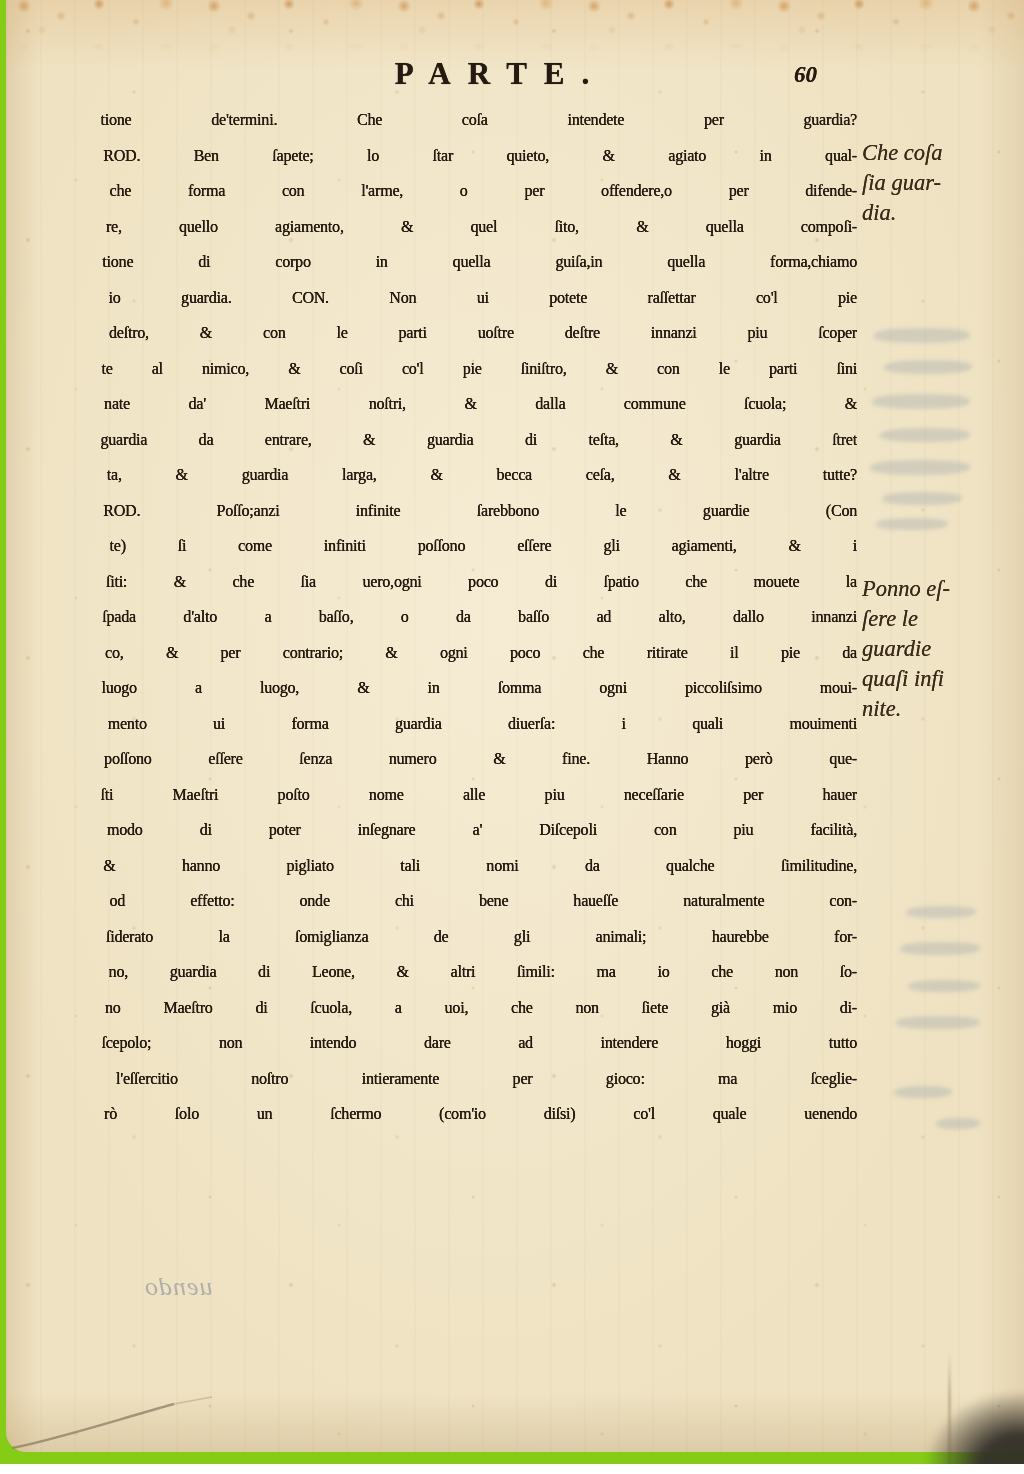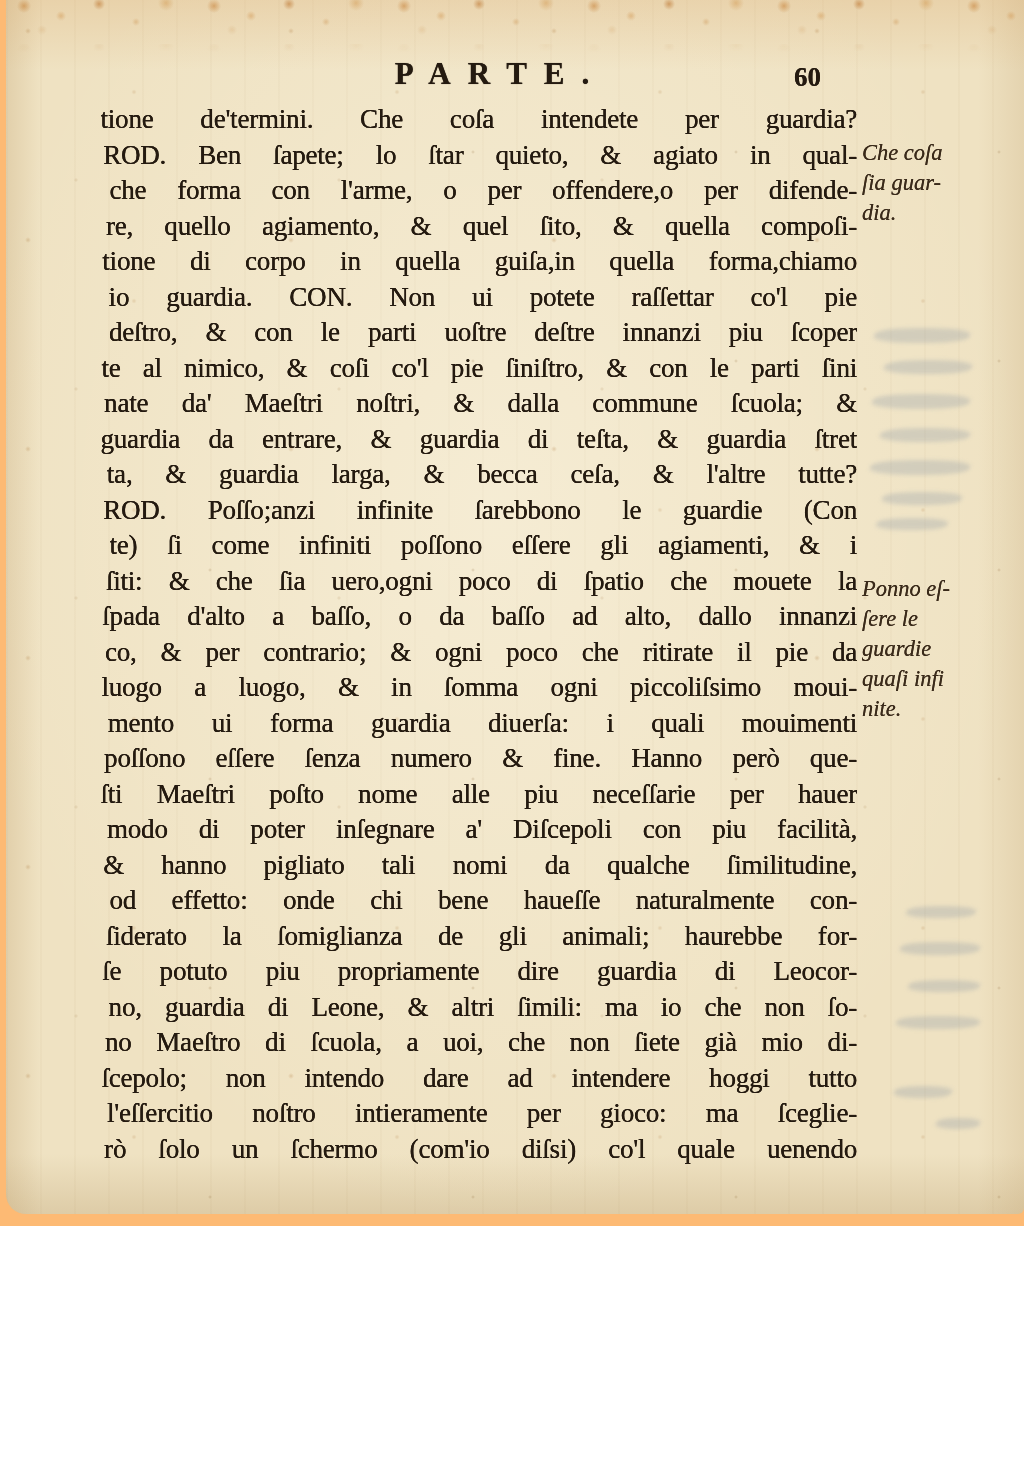--- a/index.html
+++ b/index.html
@@ -1,19 +1,19 @@
 <!DOCTYPE html>
 <html style="--ink: #241a10; --margin-ink: #3a2a1a;"><head>
 <meta charset="utf-8">
 <style>
   html,body{margin:0;padding:0;background:#ffffff;}
   .scan{
     position:relative;
-    width:1024px;height:1226px;
-    background:#fdba74;
+    width:1024px;height:1464px;
+    background:#84cc16;
     overflow:hidden;
     font-family:"Liberation Serif","DejaVu Serif",serif;
   }
   .page{
     position:absolute;
     left:6px;top:0;right:0;bottom:12px;
     background-color:#efe2c2;
     background-image:
       linear-gradient(180deg, rgba(216,168,108,0.28), rgba(240,226,196,0) 70px),
       radial-gradient(ellipse at 48% 42%, rgba(255,251,238,0.40), rgba(255,251,238,0) 72%),
@@ -51,31 +51,31 @@
   .header-title{
     position:absolute;left:111px;top:56px;width:750px;
     text-align:center;
     font-size:31px;font-weight:bold;
     letter-spacing:0.55em;text-indent:0.55em;
     color:var(--ink);
     text-shadow:0 0 0.7px currentColor;
   }
   .page-number{
     position:absolute;left:788px;top:62px;
-    font-size:27px;font-weight:bold;
+    font-size:23px;font-weight:bold;font-style:italic;
     color:var(--ink);
     text-shadow:0 0 0.6px currentColor;
   }
   .text-block{
     position:absolute;left:99px;top:102px;width:752px;
     color:var(--ink);
   }
   .text-line{
     height:35.5px;line-height:35.5px;overflow:hidden;
-    font-size:27px;letter-spacing:-0.2px;
+    font-size:16px;letter-spacing:-0.2px;
     text-align:justify;text-align-last:justify;
     text-shadow:0 0 0.6px currentColor, 0.25px 0.25px 0.35px rgba(35,22,10,.55);
     white-space:nowrap;
   }
   .catchword{
     position:absolute;left:99px;top:1271px;width:748px;
     text-align:right;
     font-size:25.5px;color:var(--ink);
     text-shadow:0 0 0.6px currentColor;
   }
@@ -149,25 +149,24 @@
         <div class="text-line" style="margin-left: -2.7px;">ſpada d'alto a baſſo, o da baſſo ad alto, dallo innanzi</div>
         <div class="text-line" style="margin-left: 0px;">co, &amp; per contrario; &amp; ogni poco che ritirate il pie da</div>
         <div class="text-line" style="margin-left: -3.6px;">luogo a luogo, &amp; in ſomma ogni piccoliſsimo moui-</div>
         <div class="text-line" style="margin-left: 2.7px;">mento ui forma guardia diuerſa: i quali mouimenti</div>
         <div class="text-line" style="margin-left: -0.9px;">poſſono eſſere ſenza numero &amp; fine. Hanno però que-</div>
         <div class="text-line" style="margin-left: -4.5px;">ſti Maeſtri poſto nome alle piu neceſſarie per hauer</div>
         <div class="text-line" style="margin-left: 2px;">modo di poter inſegnare a' Diſcepoli con piu facilità,</div>
         <div class="text-line" style="margin-left: -1.8px;">&amp; hanno pigliato tali nomi da qualche ſimilitudine,</div>
         <div class="text-line" style="margin-left: 4.5px;">od effetto: onde chi bene haueſſe naturalmente con-</div>
         <div class="text-line" style="margin-left: 0.9px;">ſiderato la ſomiglianza de gli animali; haurebbe for-</div>
-        <div class="text-line" style="margin-left: -2.7px;">ſe potuto piu propriamente dire guardia di Leocor-</div>
         <div class="text-line" style="margin-left: 3.6px;">no, guardia di Leone, &amp; altri ſimili: ma io che non ſo-</div>
         <div class="text-line" style="margin-left: 0px;">no Maeſtro di ſcuola, a uoi, che non ſiete già mio di-</div>
         <div class="text-line" style="margin-left: -3.6px;">ſcepolo; non intendo dare ad intendere hoggi tutto</div>
-        <div class="text-line" style="margin-left: 2px;">l'eſſercitio noſtro intieramente per gioco: ma ſceglie-</div>
+        <div class="text-line" style="margin-left: 11px;">l'eſſercitio noſtro intieramente per gioco: ma ſceglie-</div>
         <div class="text-line" style="margin-left: -0.9px;">rò ſolo un ſchermo (com'io diſsi) co'l quale uenendo</div>
       </div>
 
 
     <div class="margin-note note-1" id="note-1">
         <div class="note-line">Che coſa</div>
         <div class="note-line">ſia guar-</div>
         <div class="note-line">dia.</div>
       </div>
     <div class="margin-note note-2" id="note-2">

